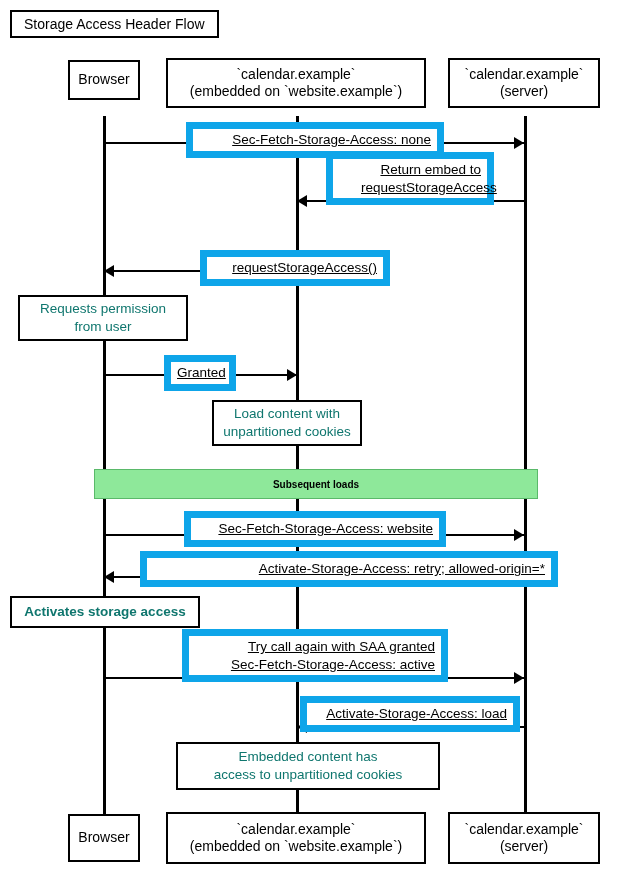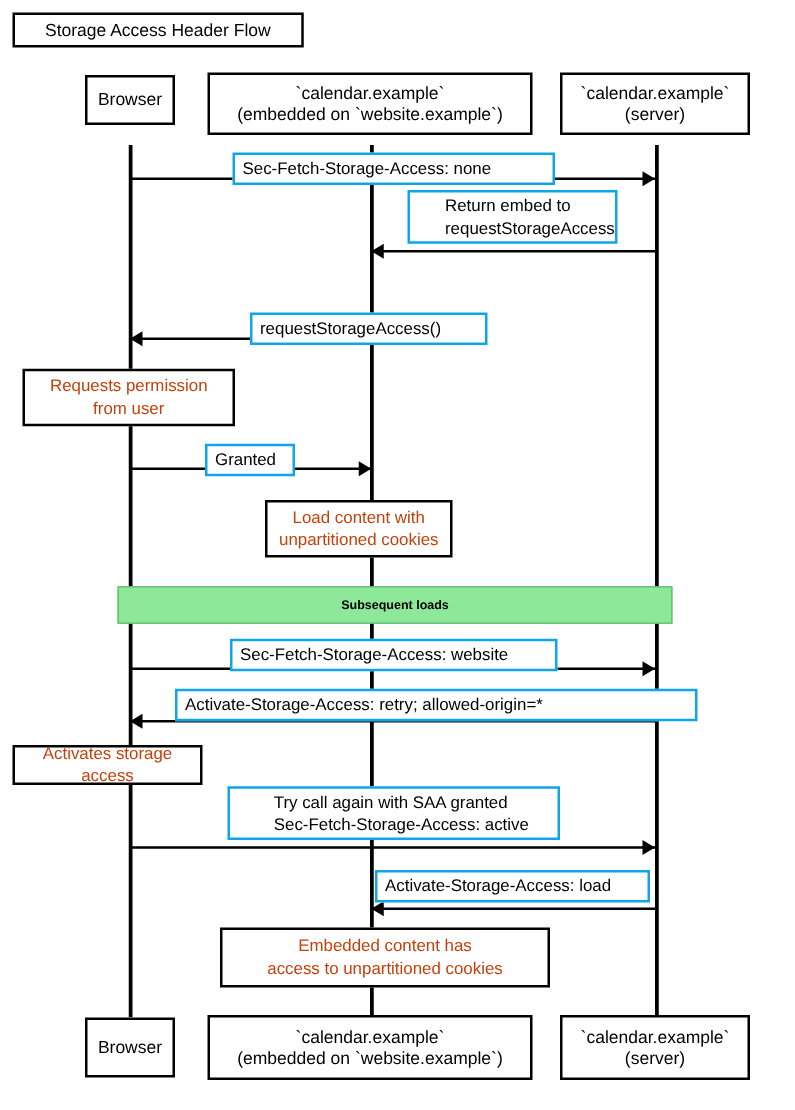--- a/index.html
+++ b/index.html
@@ -14,21 +14,21 @@
     position: relative;
     width: 636px;
     height: 888px;
     background: #ffffff;
     overflow: hidden;
   }
   .title-box {
     position: absolute;
     left: 10px;
     top: 10px;
-    padding: 4px 24px;
+    padding: 4px 12px;
     border: 2px solid #000000;
     background: #ffffff;
     font-size: 14px;
     color: #000000;
     white-space: nowrap;
   }
   .actor {
     position: absolute;
     box-sizing: border-box;
     border: 2px solid #000000;
@@ -62,35 +62,36 @@
   .arrow-right {
     border-left: 10px solid #000000;
   }
   .arrow-left {
     border-right: 10px solid #000000;
   }
   .msglabel {
     position: absolute;
     box-sizing: border-box;
     background: #ffffff;
-    border: 2px solid #0ea5e9;
+    border: 7px solid #0ea5e9;
     font-size: 13.5px;
     color: #000000;
     padding: 2px 6px;
-    text-align: left;
+    text-align: right;
     line-height: 1.3;
     white-space: nowrap;
+    text-decoration: underline;
   }
   .note {
     position: absolute;
     box-sizing: border-box;
     background: #ffffff;
     border: 2px solid #000000;
     font-size: 13.5px;
-    color: #c2410c;
+    color: #0f766e;
     padding: 4px 0;
     text-align: center;
     line-height: 1.3;
     display: flex;
     align-items: center;
     justify-content: center;
   }
   .divider {
     position: absolute;
     box-sizing: border-box;
@@ -155,21 +156,21 @@
   <div class="divider" style="left:94px; top:469px; width:444px; height:30px;">Subsequent loads</div>
 
   <div class="msgline" style="left:104px; top:534px; width:420px;"></div>
   <div class="arrowhead arrow-right" style="left:514px; top:529px;"></div>
   <div class="msglabel" style="left:184px; top:511px; width:262px;">Sec-Fetch-Storage-Access: website</div>
 
   <div class="msgline" style="left:104px; top:576px; width:421px;"></div>
   <div class="arrowhead arrow-left" style="left:104px; top:571px;"></div>
   <div class="msglabel" style="left:140px; top:551px; width:418px;">Activate-Storage-Access: retry; allowed-origin=*</div>
 
-  <div class="note" style="left:10px; top:596px; width:152px; height:32px;">Activates storage access</div>
+  <div class="note" style="left:10px; top:596px; width:190px; height:32px;font-weight:bold;">Activates storage access</div>
 
   <div class="msgline" style="left:104px; top:677px; width:420px;"></div>
   <div class="arrowhead arrow-right" style="left:514px; top:672px;"></div>
   <div class="msglabel" style="left:182px; top:629px; width:266px; white-space:pre-line;padding-left:35px;">Try call again with SAA granted
 Sec-Fetch-Storage-Access: active</div>
 
   <div class="msgline" style="left:297px; top:726px; width:228px;"></div>
   <div class="arrowhead arrow-left" style="left:297px; top:721px;"></div>
   <div class="msglabel" style="left:300px; top:696px; width:220px;">Activate-Storage-Access: load</div>
 

